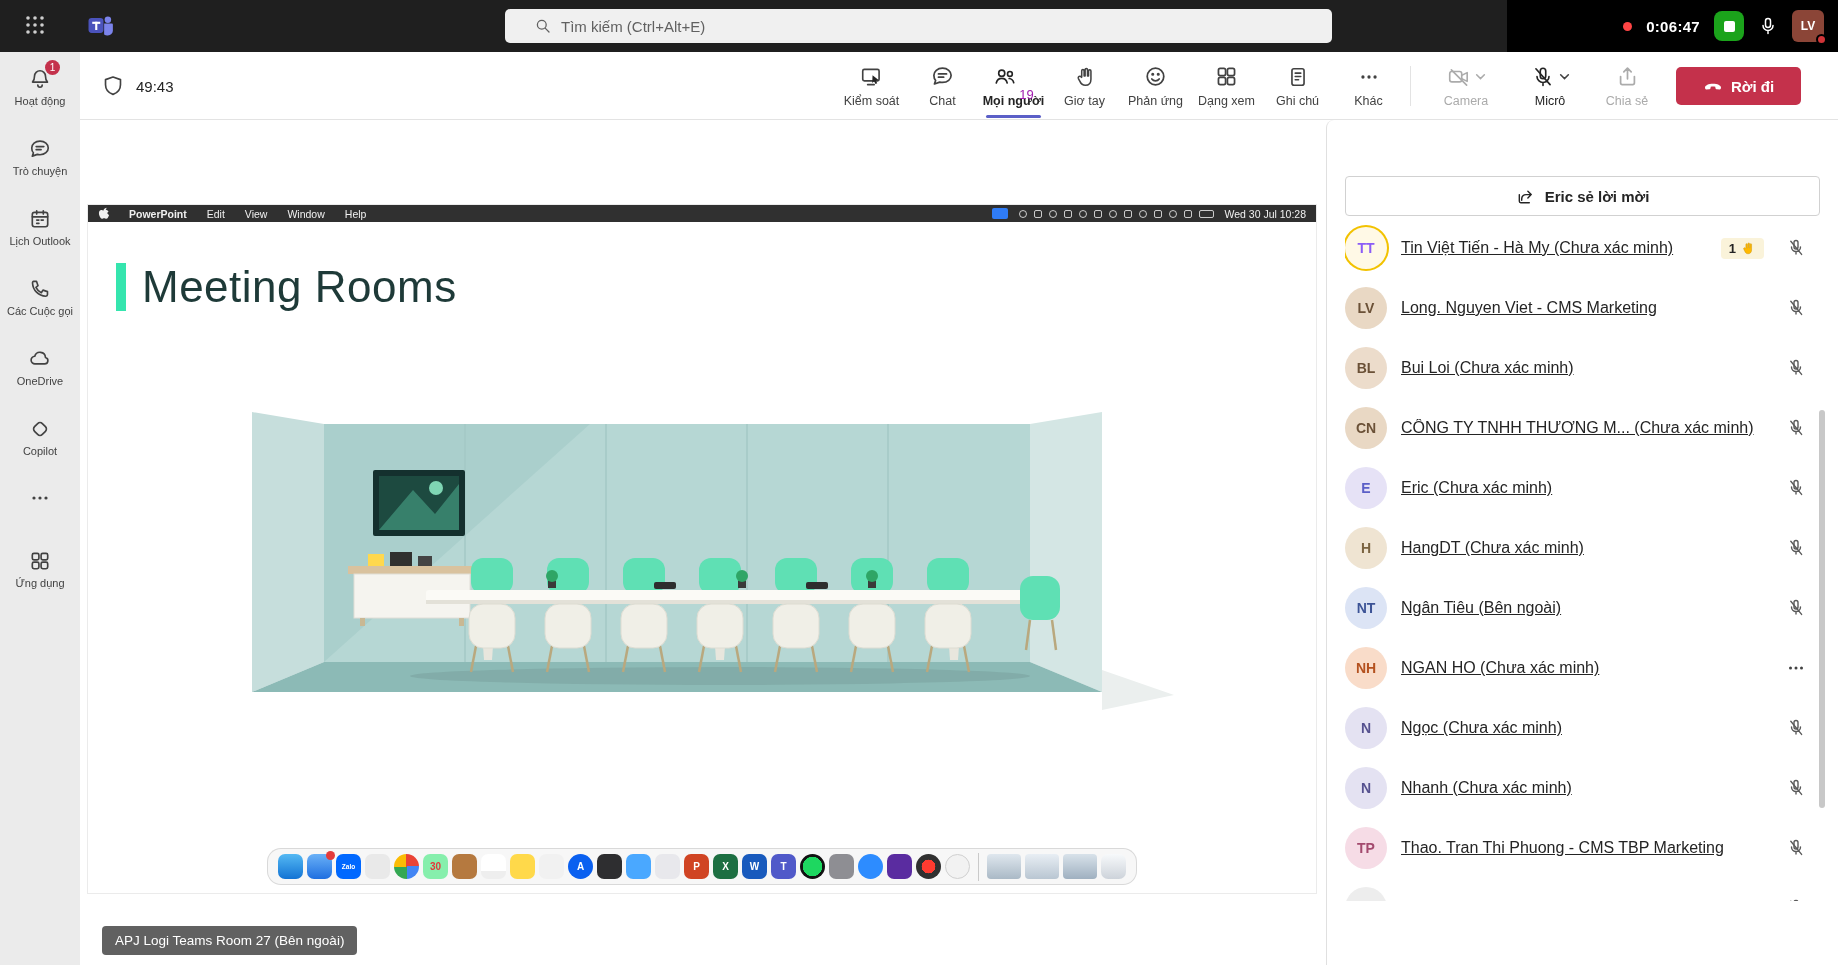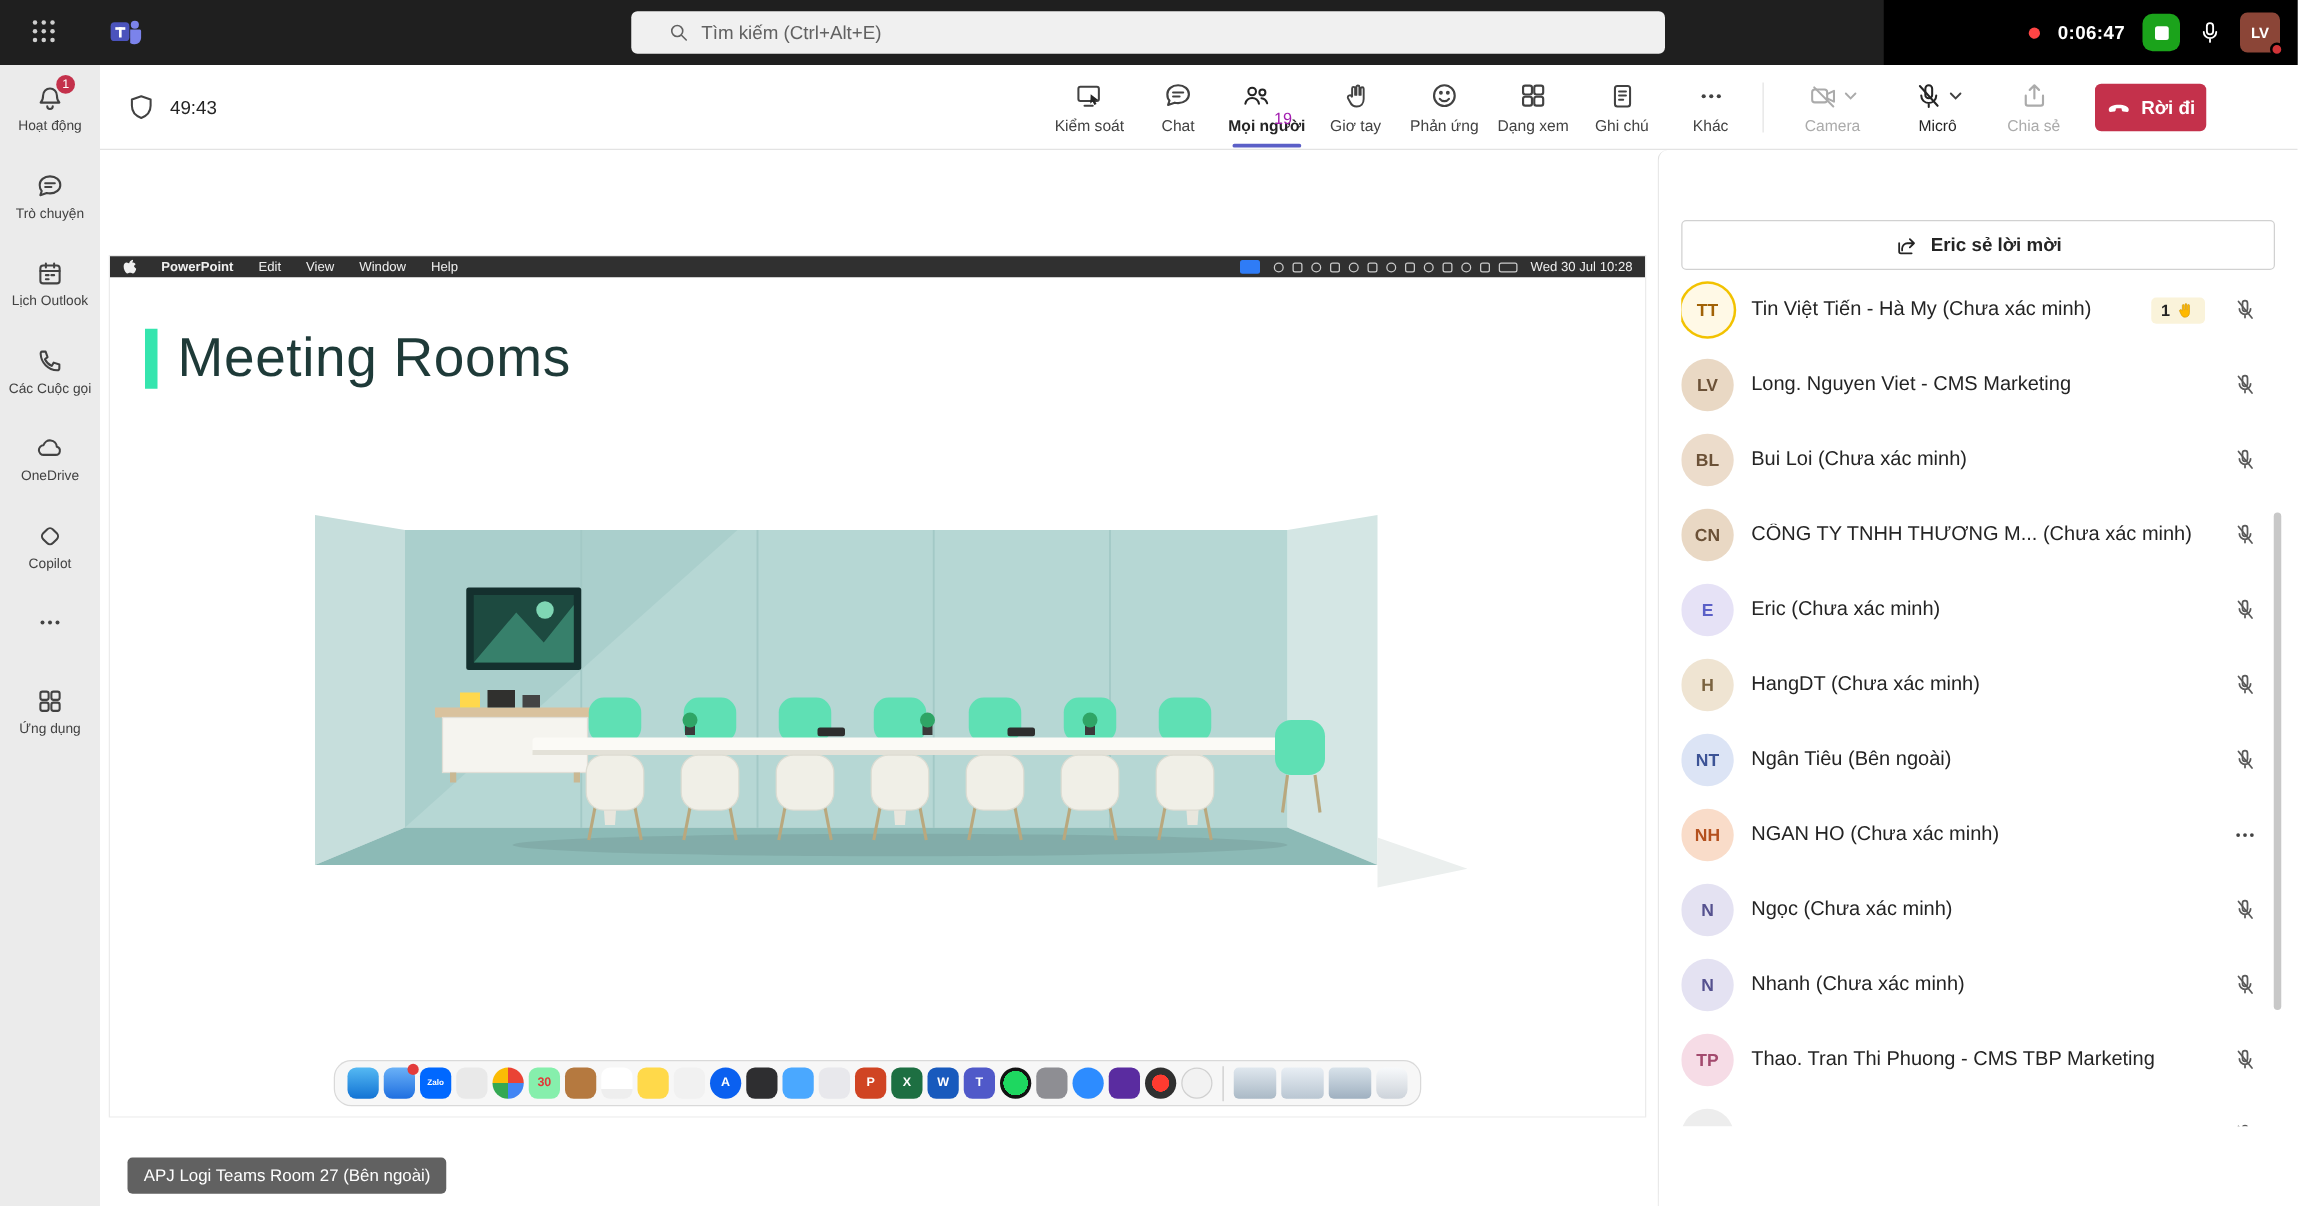--- a/index.html
+++ b/index.html
@@ -44,21 +44,21 @@
   .nav-ico { height:24px; display:flex; align-items:center; gap:2px; }
   .nav-count { font-size:13px; font-weight:400; color:#a21caf; transform:translateY(-4px);margin-top:44px; }
   .nav-underline { position:absolute; bottom:2px; left:8px; right:8px; height:3px; border-radius:2px; background:#5b5fc7; }
   .tb-divider { position:absolute; left:1330px; top:14px; width:1px; height:40px; background:#e3e3e3; }
   .tb-devices { position:absolute; left:1344px; top:0; height:68px; display:flex; align-items:center; }
   .dev-item { position:relative; width:84px; height:68px; display:flex; flex-direction:column; align-items:center; justify-content:center; gap:5px; cursor:pointer; }
   .dev-item .lbl { font-size:12.5px; white-space:nowrap; }
   .dev-item.disabled .lbl { color:#ababab; }
   .dev-item.dark .lbl { color:#242424; }
   .dev-ico { height:24px; display:flex; align-items:center; gap:4px; }
-  .leave-btn { margin-left:14px; height:38px; padding:0 9px; background:#c4314b; border:none; border-radius:5px;
+  .leave-btn { margin-left:14px; height:38px; padding:0 27px; background:#c4314b; border:none; border-radius:5px;
     color:#fff; font-size:15px; font-weight:600; display:flex; align-items:center; gap:8px; cursor:pointer; font-family:inherit; }
 
   
   .stage { position:absolute; left:80px; top:120px; width:1246px; height:845px; background:#fff; }
   .screen { position:absolute; left:8px; top:85px; width:1228px; height:688px; background:#fff; box-shadow:0 0 0 1px rgba(0,0,0,.08); }
   .menubar { height:17px; background:#303030; display:flex; align-items:center; padding:0 10px; gap:20px; }
   .menubar .mi { color:#f0f0f0; font-size:10.5px; white-space:nowrap; }
   .menubar .mi.bold { font-weight:700; }
   .mb-right { margin-left:auto; display:flex; align-items:center; }
   .mb-share { width:16px; height:11px; background:#2f7cf6; border-radius:2px; margin-right:4px; }
@@ -88,21 +88,21 @@
   .panel-title { font-size:20px; font-weight:700; color:#242424; }
   .panel-close { width:36px; height:36px; border:1px solid #d1d1d1; border-radius:8px; background:#fff;
     display:flex; align-items:center; justify-content:center; cursor:pointer; }
   .invite-btn { margin-top:56px; width:100%; height:40px; border:1px solid #d1d1d1; border-radius:4px; background:#fff;
     display:flex; align-items:center; justify-content:center; gap:10px; font-size:15px; font-weight:600; color:#242424;
     cursor:pointer; font-family:inherit; }
   .p-list { margin-top:2px; height:683px; overflow:hidden; }
   .p-row { height:60px; display:flex; align-items:center; gap:14px; cursor:pointer; }
   .avatar { width:42px; height:42px; border-radius:50%; flex:0 0 auto; display:flex; align-items:center; justify-content:center;
     font-size:14px; font-weight:700; }
-  .p-name { flex:1 1 auto; font-size:16px; color:#242424; white-space:nowrap; overflow:hidden; text-overflow:ellipsis; }
+  .p-name { flex:1 1 auto; font-size:16px; color:#242424; white-space:nowrap; overflow:hidden; text-overflow:ellipsis;text-decoration:underline; }
   .hand-badge { display:flex; align-items:center; gap:5px; background:#faf3da; border-radius:4px; padding:3px 8px; margin-right:6px; }
   .hand-badge b { font-size:13px; color:#242424; }
   .row-mic, .row-more { width:24px; display:flex; justify-content:center; margin-right:12px; flex:0 0 auto; cursor:pointer; }
   .panel-scroll { position:absolute; right:13px; top:290px; width:6px; height:398px; border-radius:3px; background:#c8c8c8; cursor:pointer; }
 </style>
 </head>
 <body>
 
 <div class="topbar">
   <div class="topbar-black"></div>
@@ -627,21 +627,21 @@
     <svg width="19" height="19" viewBox="0 0 20 20" fill="none" stroke="#242424" stroke-width="1.5" stroke-linecap="round" stroke-linejoin="round">
       <path d="M12.5 4.5L16 8l-3.5 3.5M16 8h-5.5A4.5 4.5 0 006 12.5V14"></path>
       <path d="M3.5 8v7A1.5 1.5 0 005 16.5h9"></path>
     </svg>
     <span>Eric sẻ lời mời</span>
   </button>
 
   <div class="p-list">
 
   <div class="p-row">
-        <span class="avatar" style="background:#fff9e6;color:#a16207;box-shadow:0 0 0 2px #f2c200">TT</span>
+        <span class="avatar" style="background:#fff9e6;color:#8b5cf6;box-shadow:0 0 0 2px #f2c200">TT</span>
         <span class="p-name">Tin Việt Tiến - Hà My (Chưa xác minh)</span>
         <span class="hand-badge">
           <b>1</b>
           <svg width="15" height="15" viewBox="0 0 20 20">
             <path fill="#ffb900" stroke="#c98f00" stroke-width="0.6" d="M6.5 10V4.5a1 1 0 012 0V9h.8V3.5a1 1 0 012 0V9h.8V4.5a1 1 0 012 0V12c0 3-1.8 5-4.6 5-2.2 0-3.4-1-4.3-3l-1.6-3.4c-.3-.7 0-1.4.7-1.6.6-.2 1.3 0 1.7.6z"></path>
           </svg>
         </span>
         <span class="row-mic">
           <svg width="20" height="20" viewBox="0 0 20 20" fill="none" stroke="#5a5a5a" stroke-width="1.4" stroke-linecap="round">
             <rect x="8" y="2.5" width="4" height="8.5" rx="2"></rect>

